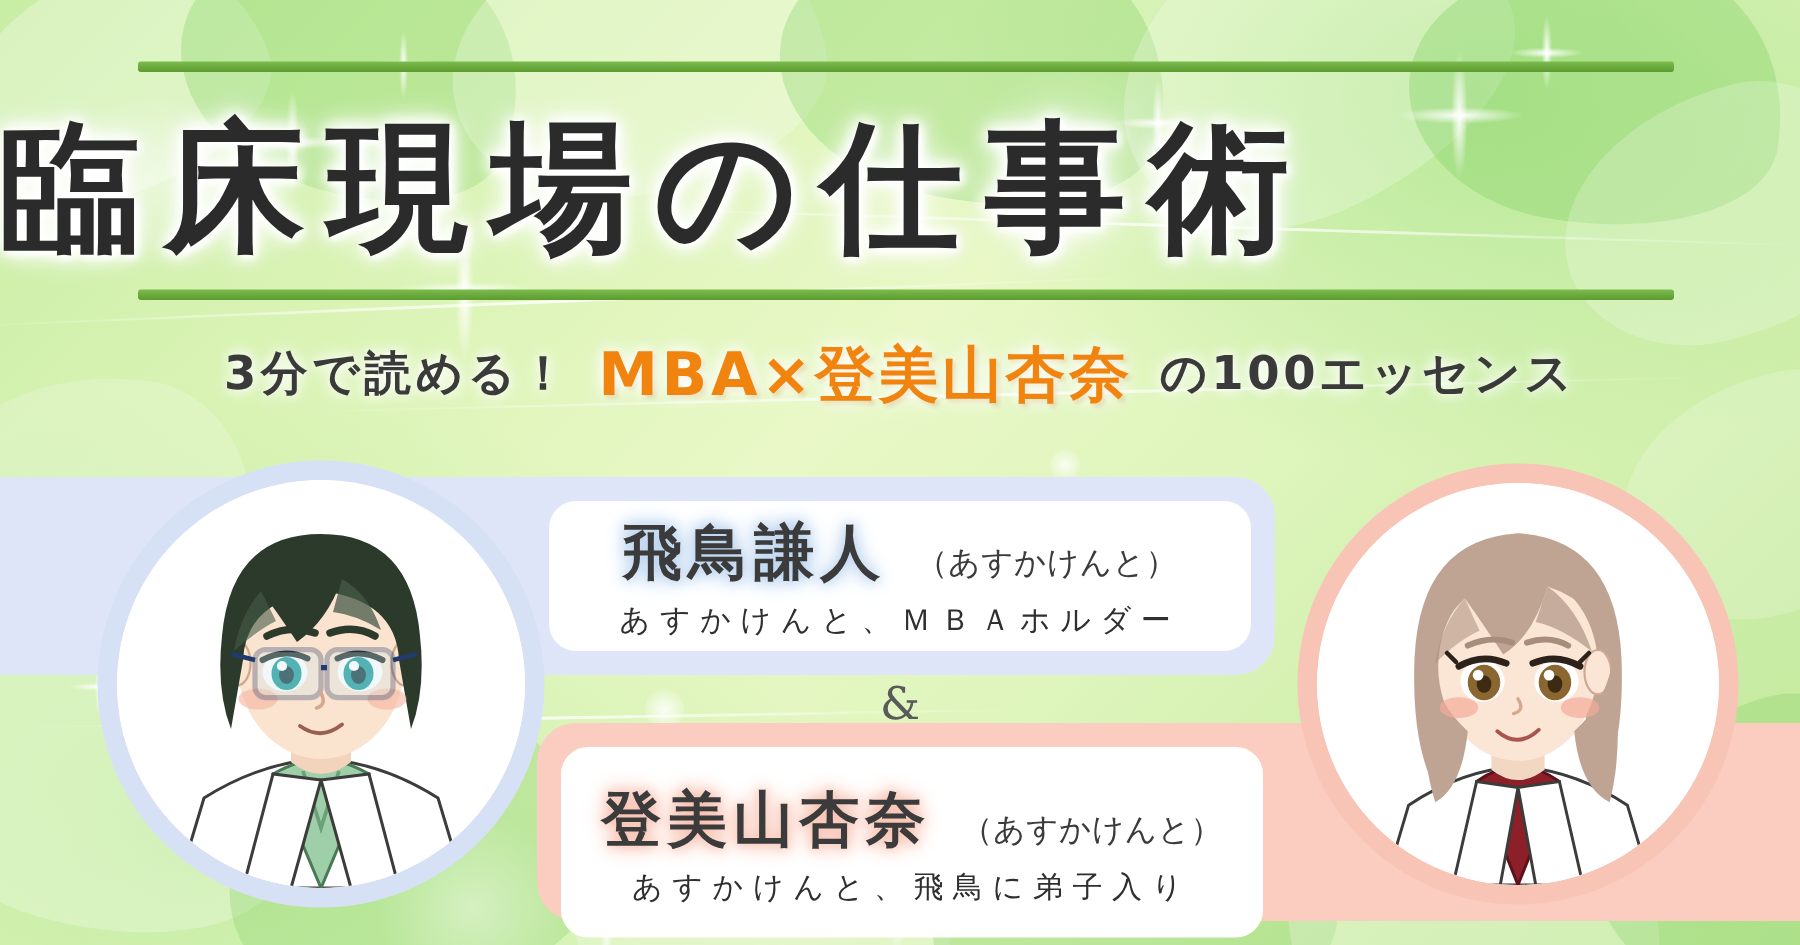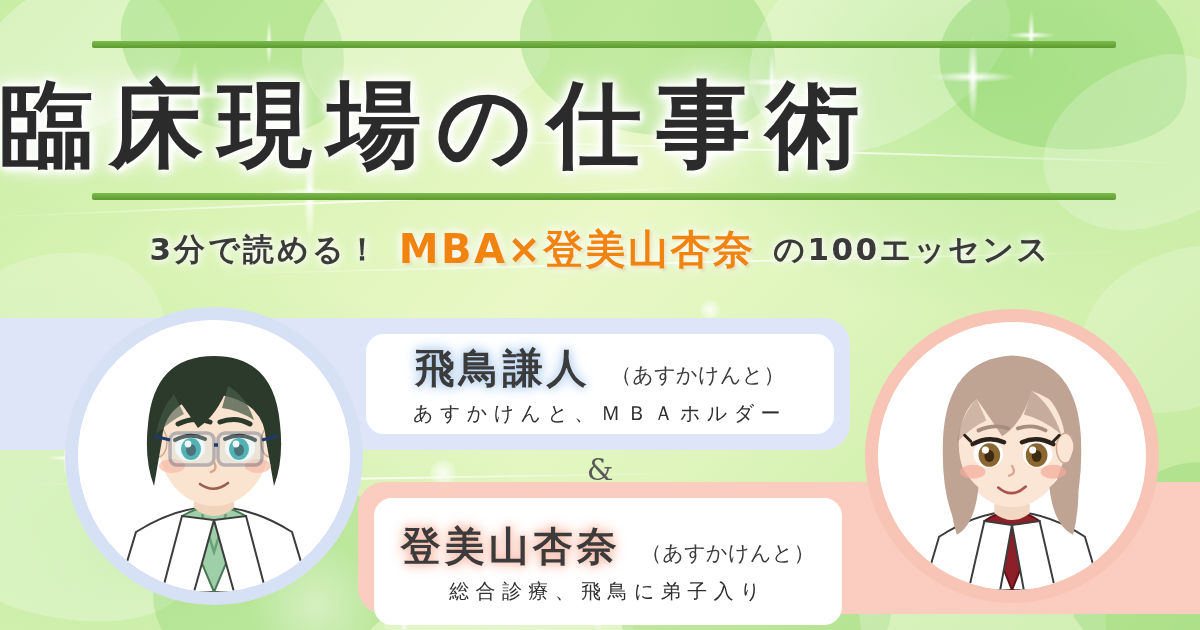--- a/index.html
+++ b/index.html
@@ -169,21 +169,21 @@
     <div class="role">あすかけんと、ＭＢＡホルダー</div>
   </div>
 
   <div id="amp">&amp;</div>
 
   <div id="card-pink" class="card">
     <div class="name-row">
       <span id="name-tomiyama" class="name">登美山杏奈</span>
       <span class="reading">（あすかけんと）</span>
     </div>
-    <div class="role">総合診療、飛鳥に弟子入り</div>
+    <div class="role">あすかけんと、飛鳥に弟子入り</div>
   </div>
 
   <div id="portrait-left" class="portrait">
     <svg viewBox="0 0 272 272">
       <defs>
         <clipPath id="clipL">
             <circle cx="136" cy="136" r="136"></circle>
           </clipPath>
       </defs>
       <g clip-path="url(#clipL)">

